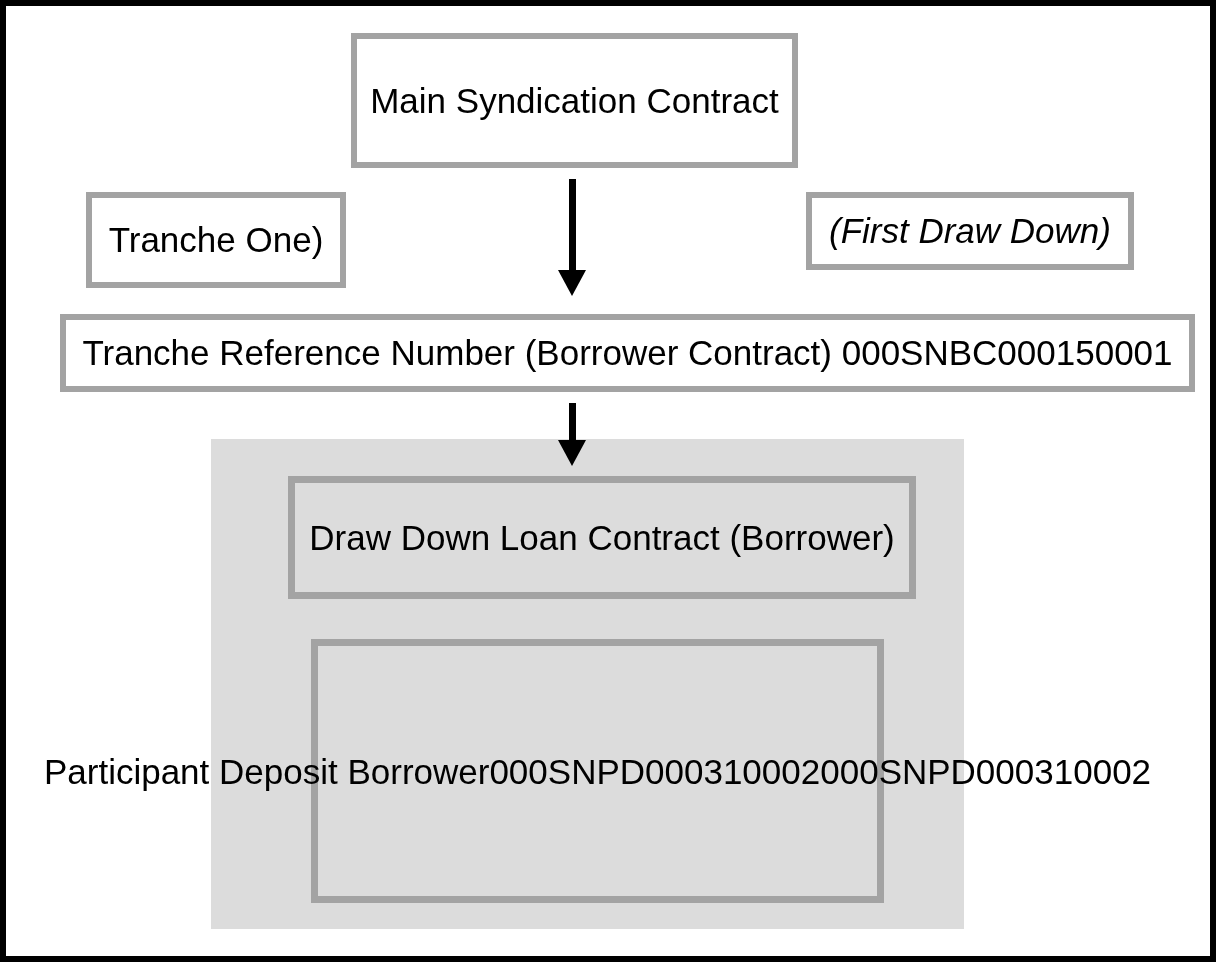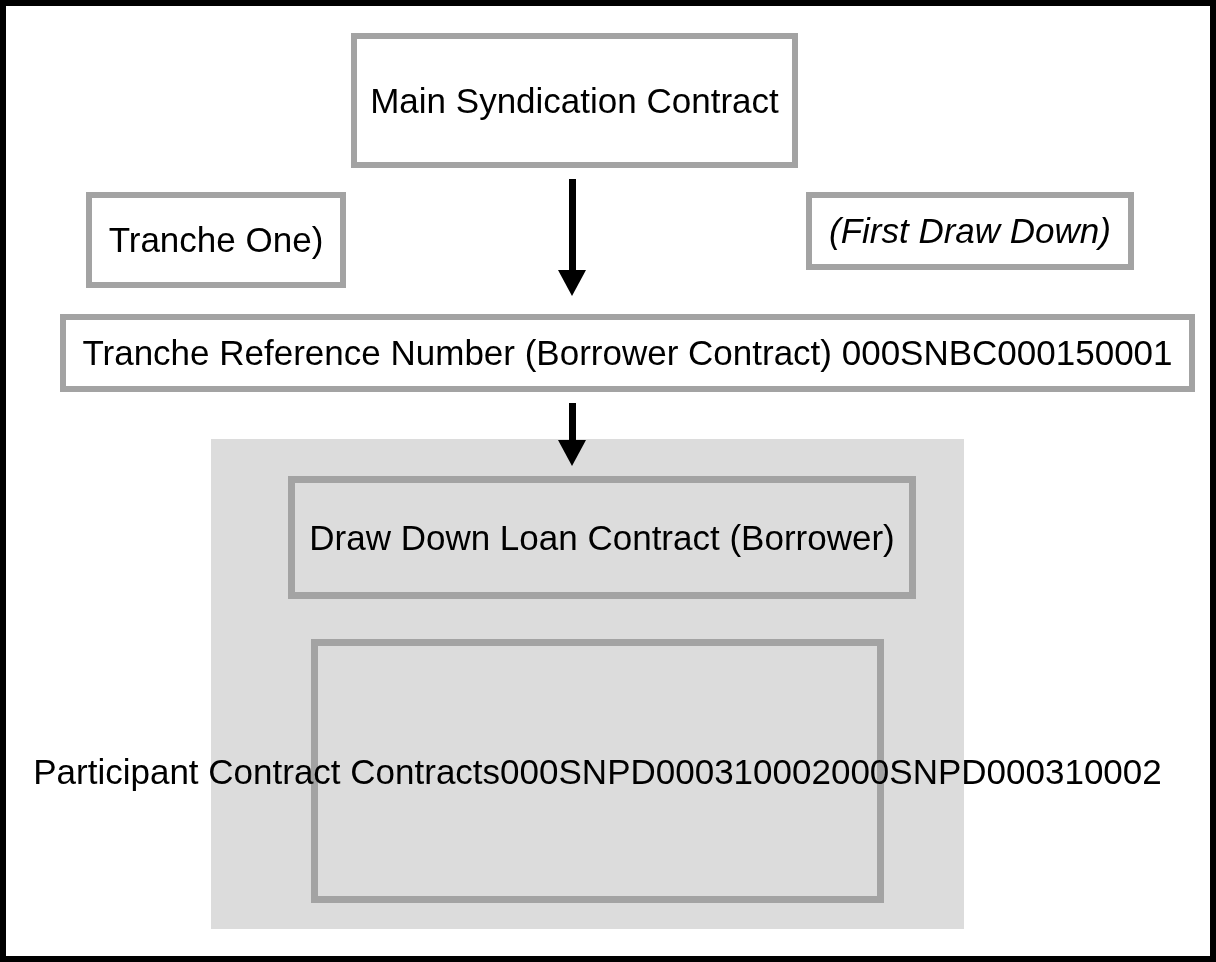--- a/index.html
+++ b/index.html
@@ -105,18 +105,18 @@
     <div class="head"></div>
   </div>
 
   <div class="group-bg"></div>
 
   <div class="box node-ddl">
     <div>Draw Down Loan Contract (Borrower)</div>
   </div>
 
   <div class="box node-participant">
-    <div>Participant Contract Contracts</div>
+    <div>Participant Deposit Borrower</div>
     <div>000SNPD000310002</div>
     <div>000SNPD000310002</div>
   </div>
 
 </div>
 
 </body></html>

